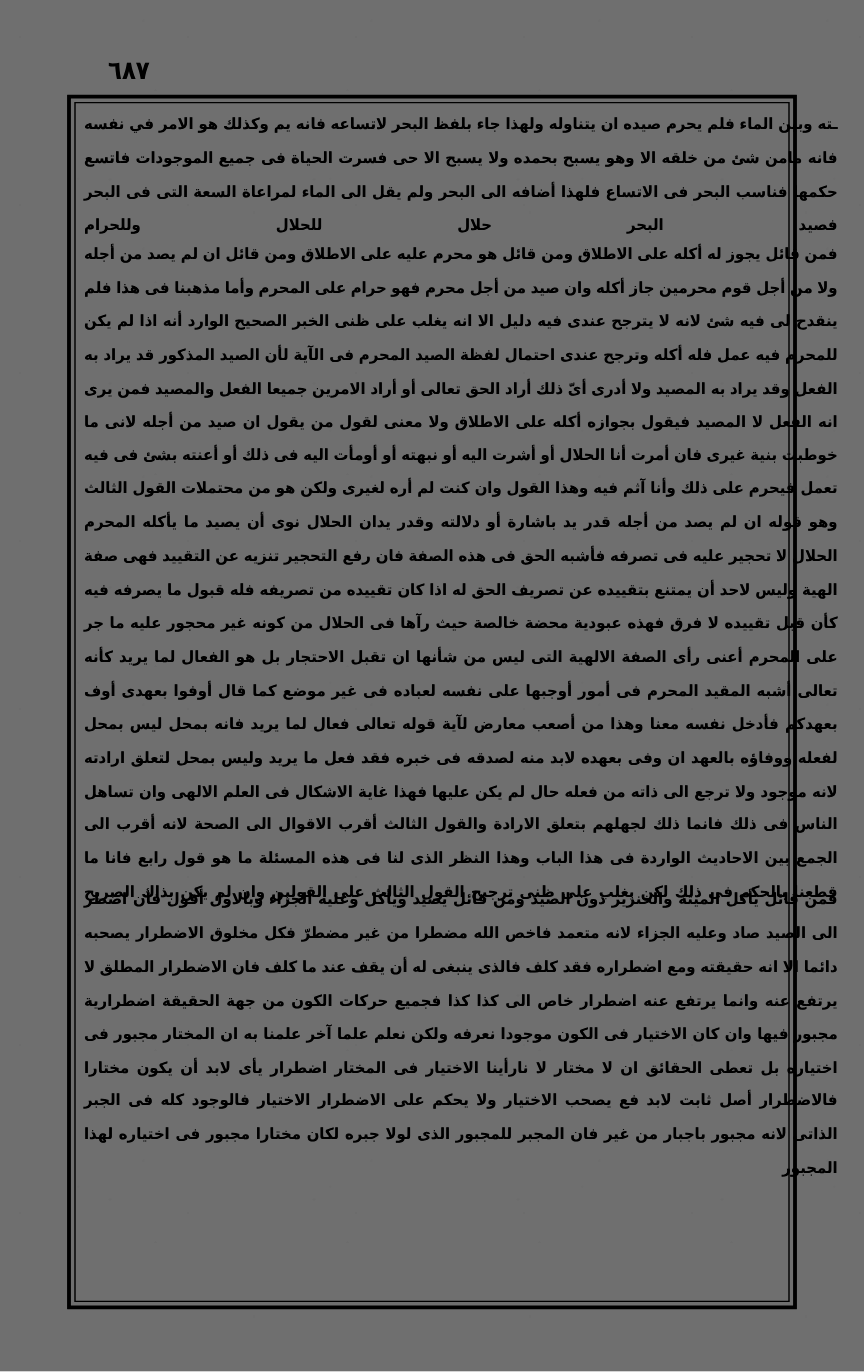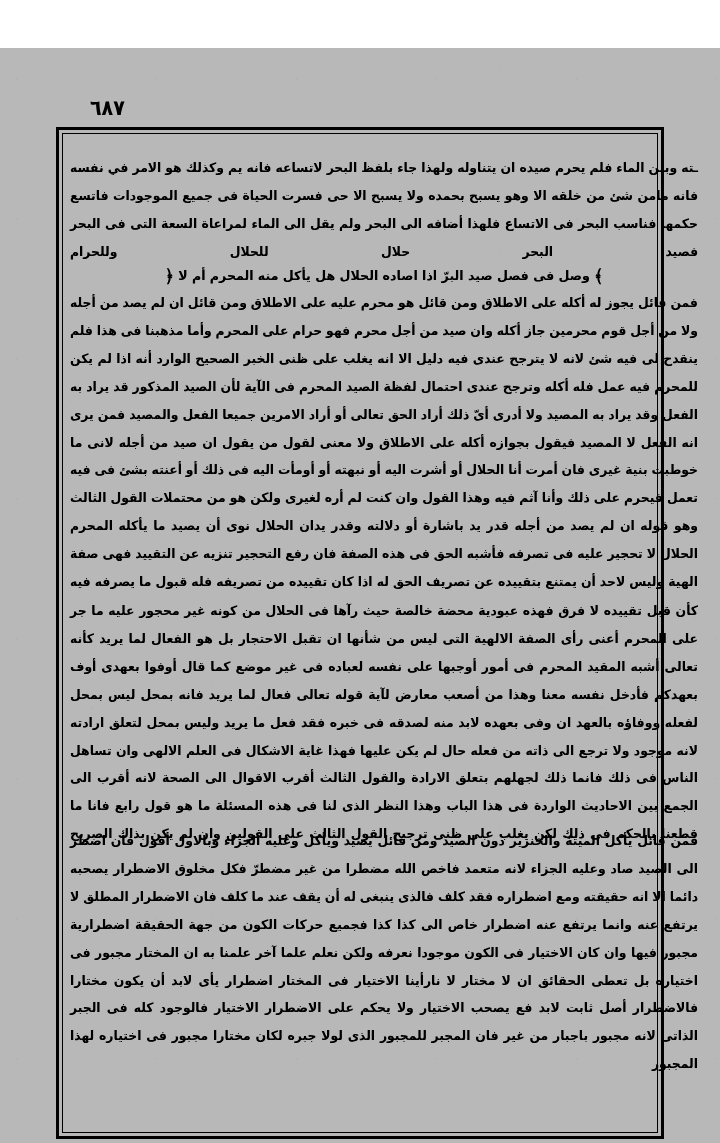--- a/index.html
+++ b/index.html
@@ -14,22 +14,21 @@
     position: relative;
     overflow: hidden;
     font-family: "DejaVu Sans", "Liberation Sans", sans-serif;
     color: #000000;
   }
 
   
   .page {
     position: absolute;
     inset: 0;
-    background: #84cc16;
-    margin-top: 48px;
+    background: #d946ef;
   }
 
   
   .grain {
     position: absolute;
     inset: 0;
     pointer-events: none;
     opacity: .35;
     background-image:
       radial-gradient(circle at 12% 22%, rgba(0,0,0,.05) 0 1px, transparent 1px),
@@ -72,21 +71,21 @@
     right: 3px;
     bottom: 3px;
     border: 1px solid #000;
     pointer-events: none;
   }
 
   
   .column {
     position: absolute;
     left: 64px;
-    top: 100px;
+    top: 84px;
     width: 640px;
     height: 998px;
     box-sizing: border-box;
     padding: 6px 6px 4px 6px;
     direction: rtl;
     text-align: justify;
     text-align-last: justify;
     overflow: hidden;
   }
 
@@ -139,25 +138,20 @@
   <div class="grain"></div>
 
   <div class="folio">٦٨٧</div>
 
   <div class="frame"></div>
 
   <div class="column">
 
     <p class="prose first">ـته وبين الماء فلم يحرم صيده ان يتناوله ولهذا جاء بلفظ البحر لاتساعه فانه يم وكذلك هو الامر في نفسه فانه مامن شئ من خلقه الا وهو يسبح بحمده ولا يسبح الا حى فسرت الحياة فى جميع الموجودات فاتسع حكمها فناسب البحر فى الاتساع فلهذا أضافه الى البحر ولم يقل الى الماء لمراعاة السعة التى فى البحر فصيد البحر حلال للحلال وللحرام</p>
 
-    <p class="heading">
-      <span class="orn">﴾</span>
-      <span>وصل فى فصل صيد البرّ اذا اصاده الحلال هل يأكل منه المحرم أم لا</span>
-      <span class="orn">﴿</span>
-    </p>
 
     <p class="prose">فمن قائل يجوز له أكله على الاطلاق ومن قائل هو محرم عليه على الاطلاق ومن قائل ان لم يصد من أجله ولا من أجل قوم محرمين جاز أكله وان صيد من أجل محرم فهو حرام على المحرم وأما مذهبنا فى هذا فلم ينقدح لى فيه شئ لانه لا يترجح عندى فيه دليل الا انه يغلب على ظنى الخبر الصحيح الوارد أنه اذا لم يكن للمحرم فيه عمل فله أكله وترجح عندى احتمال لفظة الصيد المحرم فى الآية لأن الصيد المذكور قد يراد به الفعل وقد يراد به المصيد ولا أدرى أىّ ذلك أراد الحق تعالى أو أراد الامرين جميعا الفعل والمصيد فمن يرى انه الفعل لا المصيد فيقول بجوازه أكله على الاطلاق ولا معنى لقول من يقول ان صيد من أجله لانى ما خوطبت بنية غيرى فان أمرت أنا الحلال أو أشرت اليه أو نبهته أو أومأت اليه فى ذلك أو أعنته بشئ فى فيه تعمل فيحرم على ذلك وأنا آثم فيه وهذا القول وان كنت لم أره لغيرى ولكن هو من محتملات القول الثالث وهو قوله ان لم يصد من أجله قدر يد باشارة أو دلالته وقدر يدان الحلال نوى أن يصيد ما يأكله المحرم الحلال لا تحجير عليه فى تصرفه فأشبه الحق فى هذه الصفة فان رفع التحجير تنزيه عن التقييد فهى صفة الهية وليس لاحد أن يمتنع بتقييده عن تصريف الحق له اذا كان تقييده من تصريفه فله قبول ما يصرفه فيه كأن قبل تقييده لا فرق فهذه عبودية محضة خالصة حيث رآها فى الحلال من كونه غير محجور عليه ما جر على المحرم أعنى رأى الصفة الالهية التى ليس من شأنها ان تقبل الاحتجار بل هو الفعال لما يريد كأنه تعالى أشبه المقيد المحرم فى أمور أوجبها على نفسه لعباده فى غير موضع كما قال أوفوا بعهدى أوف بعهدكم فأدخل نفسه معنا وهذا من أصعب معارض لآية قوله تعالى فعال لما يريد فانه بمحل ليس بمحل لفعله ووفاؤه بالعهد ان وفى بعهده لابد منه لصدقه فى خبره فقد فعل ما يريد وليس بمحل لتعلق ارادته لانه موجود ولا ترجع الى ذاته من فعله حال لم يكن عليها فهذا غاية الاشكال فى العلم الالهى وان تساهل الناس فى ذلك فانما ذلك لجهلهم بتعلق الارادة والقول الثالث أقرب الاقوال الى الصحة لانه أقرب الى الجمع بين الاحاديث الواردة فى هذا الباب وهذا النظر الذى لنا فى هذه المسئلة ما هو قول رابع فانا ما قطعنا بالحكم فى ذلك لكن يغلب على ظنى ترجيح القول الثالث على القولين وان لم يكن بذاك الصريح</p>
 
 
     <p class="prose">فمن قائل يأكل الميتة والخنزير دون الصيد ومن قائل يصيد ويأكل وعليه الجزاء وبالاول أقول فان اضطر الى الصيد صاد وعليه الجزاء لانه متعمد فاخص الله مضطرا من غير مضطرّ فكل مخلوق الاضطرار يصحبه دائما الا انه حقيقته ومع اضطراره فقد كلف فالذى ينبغى له أن يقف عند ما كلف فان الاضطرار المطلق لا يرتفع عنه وانما يرتفع عنه اضطرار خاص الى كذا كذا فجميع حركات الكون من جهة الحقيقة اضطرارية مجبور فيها وان كان الاختيار فى الكون موجودا نعرفه ولكن نعلم علما آخر علمنا به ان المختار مجبور فى اختياره بل تعطى الحقائق ان لا مختار لا نارأينا الاختيار فى المختار اضطرار يأى لابد أن يكون مختارا فالاضطرار أصل ثابت لابد فع يصحب الاختيار ولا يحكم على الاضطرار الاختيار فالوجود كله فى الجبر الذاتى لانه مجبور باجبار من غير فان المجبر للمجبور الذى لولا جبره لكان مختارا مجبور فى اختياره لهذا المجبور</p>
 
   </div>
 </div>
 
 </body></html>

